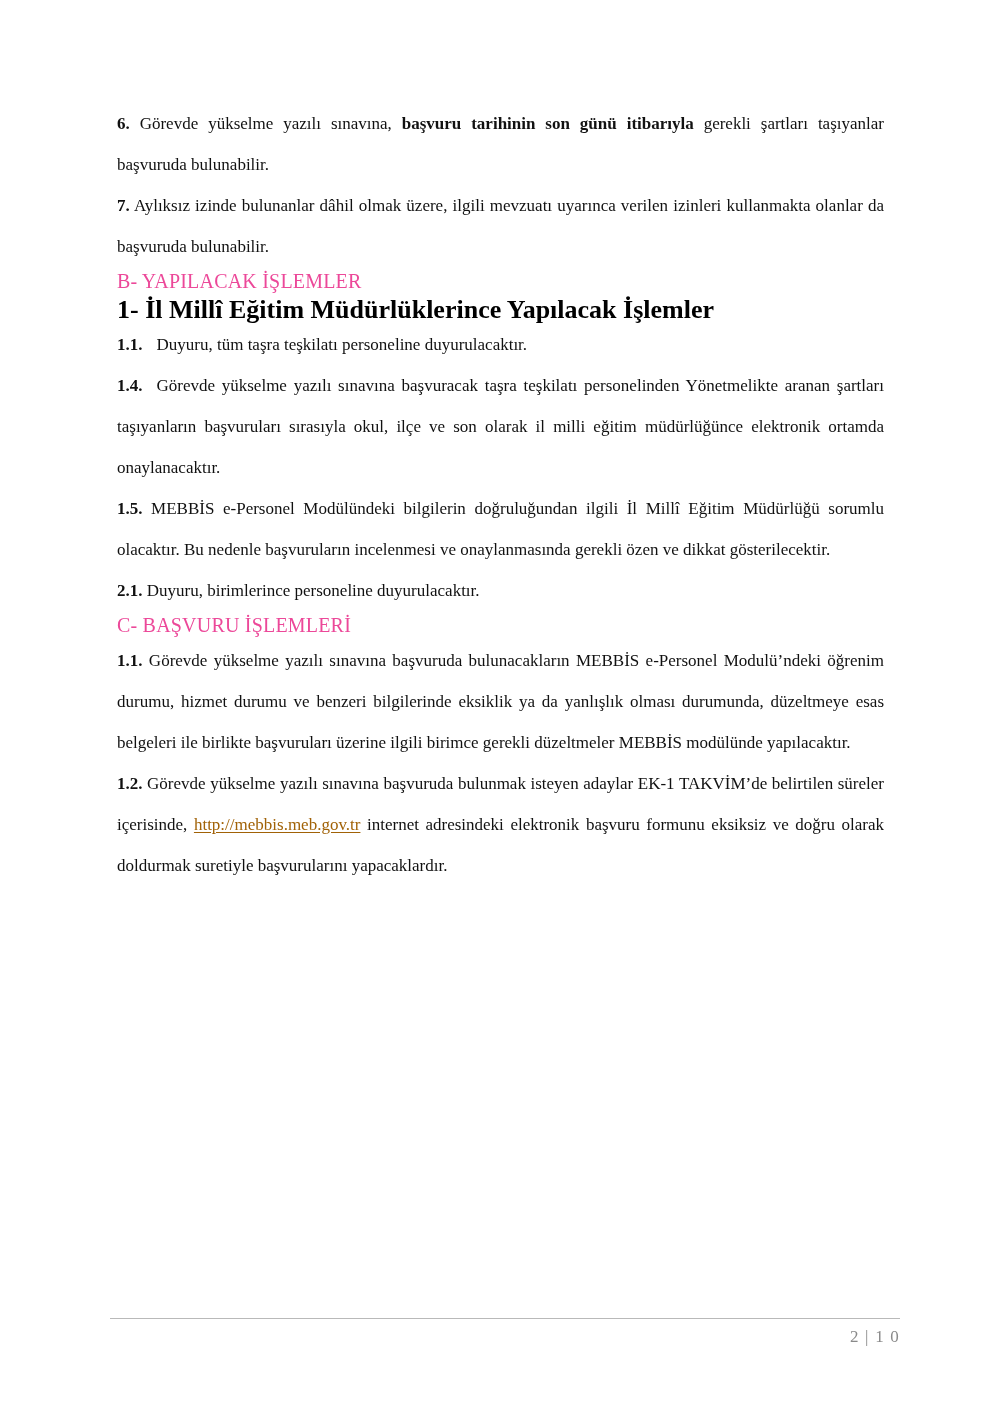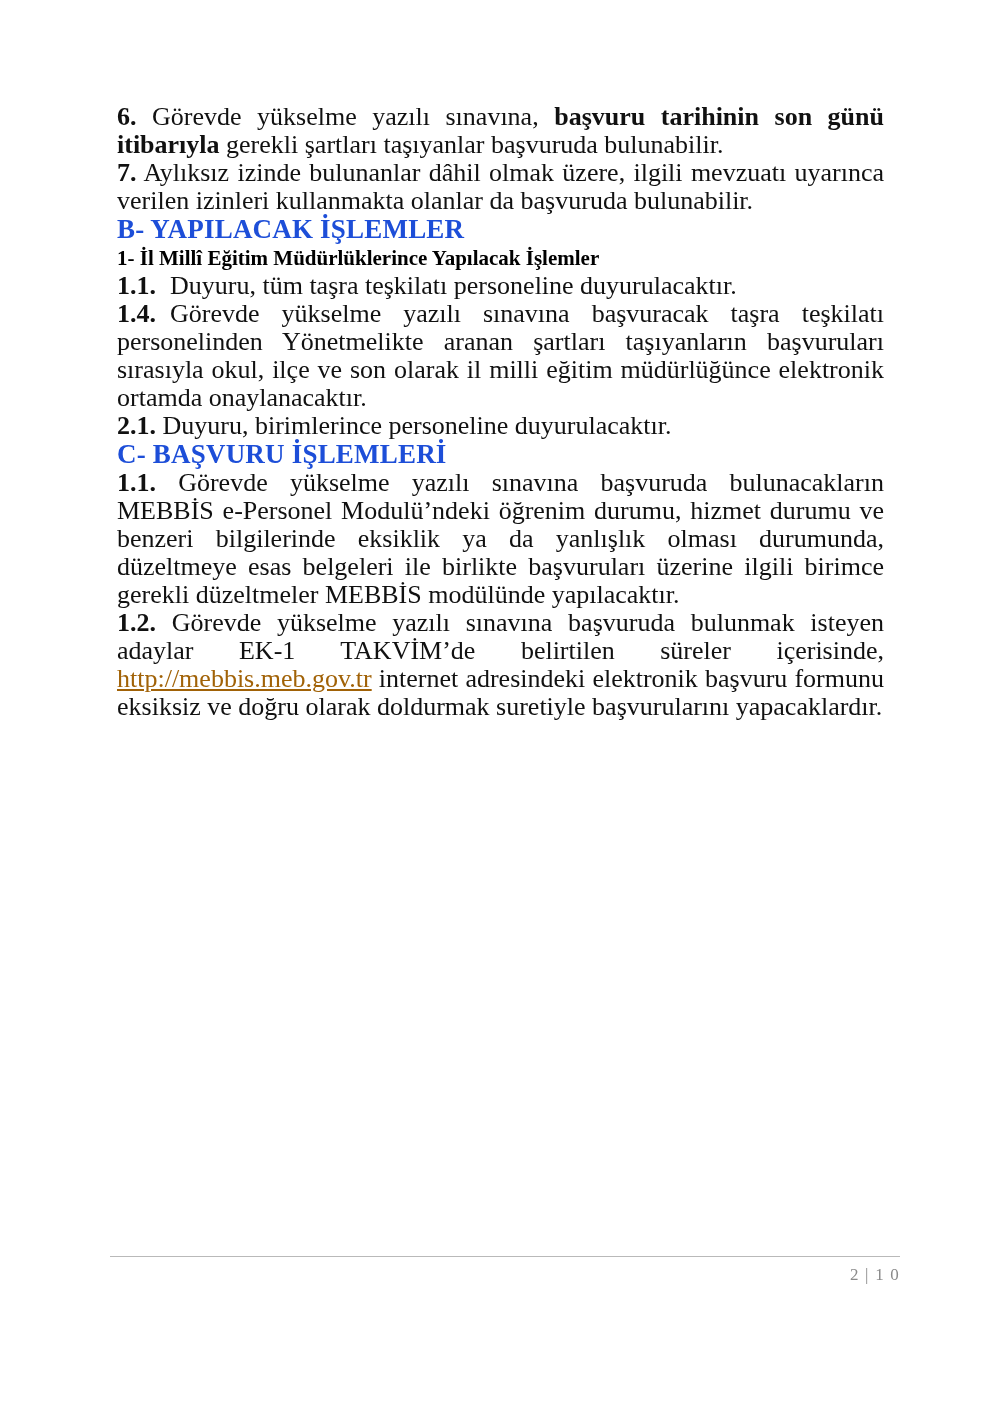--- a/index.html
+++ b/index.html
@@ -19,44 +19,44 @@
     overflow: hidden;
   }
   .content {
     position: absolute;
     left: 117px;
     top: 103px;
     width: 767px;
   }
   p.para {
     margin: 0 0 0 0;
-    font-size: 26px;
-    line-height: 28px;
+    font-size: 17px;
+    line-height: 41px;
     text-align: justify;
     text-justify: inter-word;
     hyphens: none;
     color: #111111;
   }
   .sp-para   { margin-top: 18px; }
   .sp-head   { margin-top: 40px; }
   .sp-sub    { margin-top: 30px; }
   .sp-big    { margin-top: 56px; }
 
   h2.heading {
     margin: 0;
-    font-size: 27px;
+    font-size: 20px;
     line-height: 28.5px;
-    font-weight: bold;
+    font-weight: normal;
     text-align: left;
     letter-spacing: 0.2px;
-    color: #1d4ed8;
+    color: #ec4899;
   }
   h3.subheading {
     margin: 0;
-    font-size: 21px;
+    font-size: 26px;
     line-height: 28.5px;
     font-weight: bold;
     text-align: left;
     color: #000000;
   }
   .num {
     font-weight: bold;
   }
   .bold-inline {
     font-weight: bold;
@@ -66,21 +66,21 @@
     width: 14px;
   }
   a.doc-link, .doc-link {
     color: #a16207;
     text-decoration: underline;
     text-underline-offset: 2px;
   }
   .footer {
     position: absolute;
     left: 110px;
-    top: 1256px;
+    top: 1318px;
     width: 790px;
     border-top: 1px solid #b9b9b9;
     box-sizing: border-box;
   }
   .footer-inner {
     text-align: right;
     padding-top: 7px;
     font-size: 17px;
     line-height: 22px;
     color: #8a8a8a;
@@ -103,20 +103,21 @@
     <h2 class="heading sp-big">B- YAPILACAK İŞLEMLER</h2>
 
     <h3 class="subheading sp-head">1- İl Millî Eğitim Müdürlüklerince Yapılacak İşlemler</h3>
 
     <p class="para sp-sub"><span class="num">1.1.</span><span class="gap-after-num"></span><span>Duyuru, tüm taşra teşkilatı personeline duyurulacaktır.</span></p>
 
 
 
     <p class="para sp-sub"><span class="num">1.4.</span><span class="gap-after-num"></span><span>Görevde yükselme yazılı sınavına başvuracak taşra teşkilatı personelinden Yönetmelikte aranan şartları taşıyanların başvuruları sırasıyla okul, ilçe ve son olarak il milli eğitim müdürlüğünce elektronik ortamda onaylanacaktır.</span></p>
 
+    <p class="para sp-sub"><span class="num">1.5.</span><span> MEBBİS e-Personel Modülündeki bilgilerin doğruluğundan ilgili İl Millî Eğitim Müdürlüğü sorumlu olacaktır. Bu nedenle başvuruların incelenmesi ve onaylanmasında gerekli özen ve dikkat gösterilecektir.</span></p>
 
 
     <p class="para sp-sub"><span class="num">2.1.</span><span> Duyuru, birimlerince personeline duyurulacaktır.</span></p>
 
 
     <h2 class="heading sp-big">C- BAŞVURU İŞLEMLERİ</h2>
 
 
     <p class="para sp-sub"><span class="num">1.1.</span><span> Görevde yükselme yazılı sınavına başvuruda bulunacakların MEBBİS e-Personel Modulü’ndeki öğrenim durumu, hizmet durumu ve benzeri bilgilerinde eksiklik ya da yanlışlık olması durumunda, düzeltmeye esas belgeleri ile birlikte başvuruları üzerine ilgili birimce gerekli düzeltmeler MEBBİS modülünde yapılacaktır.</span></p>
 

